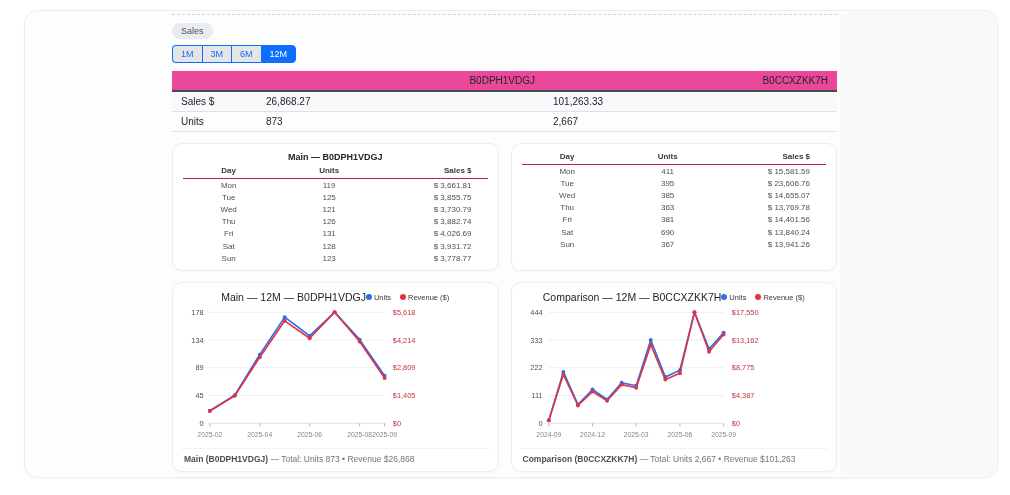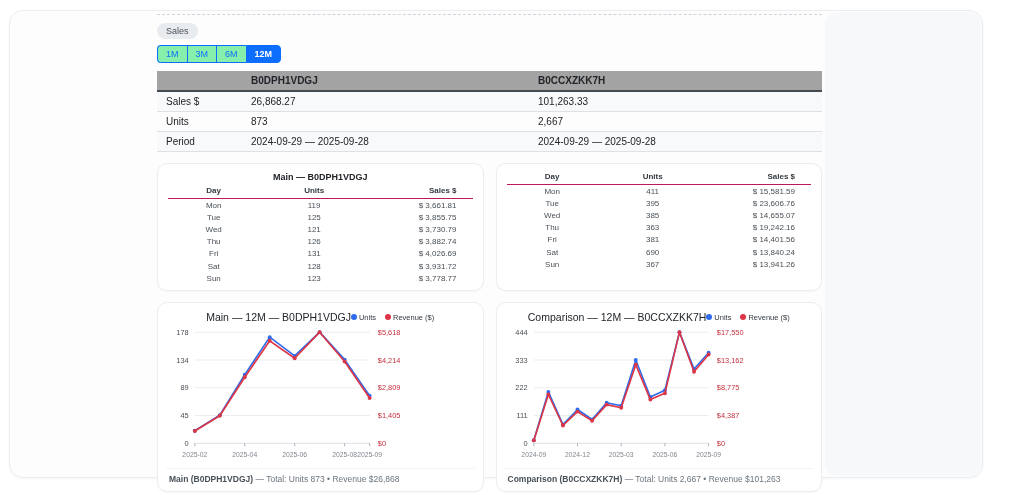--- a/index.html
+++ b/index.html
@@ -1,37 +1,37 @@
 <!DOCTYPE html>
 <html><head>
 <meta charset="utf-8">
 <style>
   * { box-sizing: border-box; margin: 0; padding: 0; }
   html,body { width:1010px; height:495px; background:#ffffff; font-family:"Liberation Sans", sans-serif; overflow:hidden; }
 
-  .outer-card { position:absolute; left:9px; top:10px; width:974px; height:468px;
+  .outer-card { position:absolute; left:24px; top:10px; width:974px; height:468px;
     background:#fdfdfe; border:1px solid #ebedf0; border-radius:14px; box-shadow:0 1px 3px rgba(0,0,0,.04); }
   .right-panel { position:absolute; top:1px; right:1px; width:156px; height:464px;
     background:#f7f8f9; border-radius:12px; }
   .content { position:absolute; left:147px; top:3px; width:665px;
     border-top:1px dashed #cfd4da; padding-top:5px; }
 
   .pill-badge { display:inline-block; background:#e9ecef; color:#495057; font-size:9px;
     padding:3px 9px; border-radius:9px; margin-bottom:4px; }
 
   .btn-group { display:inline-flex; }
   .range-btn { font-size:9px; padding:3px 8px; border:1px solid #0d6efd; color:#0d6efd;
-    background:#86efac; cursor:pointer; border-right-width:0; min-width:27px; text-align:center; }
+    background:#e5e5e5; cursor:pointer; border-right-width:0; min-width:27px; text-align:center; }
   .range-btn:first-child { border-radius:4px 0 0 4px; }
   .range-btn:last-child { border-radius:0 4px 4px 0; border-right-width:1px; }
-  .range-btn.active { background:#0d6efd; color:#ffffff;font-weight:bold; }
+  .range-btn.active { background:#0d6efd; color:#ffffff; }
 
   table.summary { width:100%; border-collapse:collapse; margin-top:8px; font-size:10px; color:#212529; }
   table.summary th, table.summary td { text-align:left; padding:4px 9px; }
-  table.summary thead th { background:#a3a3a3; font-weight:bold; border-bottom:2px solid #454b52; }
+  table.summary thead th { background:#ec4899; font-weight:normal; border-bottom:2px solid #454b52;text-align:right; }
   table.summary tbody tr { border-bottom:1px solid #dee2e6; }
   table.summary tbody tr:nth-child(odd) { background:#f8f9fa; }
   table.summary .c-label { width:85px; }
   table.summary .c-main { width:287px; }
 
   .cards-row { display:flex; gap:12px; margin-top:11px; }
   .card { flex:1; background:#fff; border:1px solid #ebedf0; border-radius:10px; box-shadow:0 1px 2px rgba(0,0,0,.03); }
 
   .day-card { padding:6px 10px 6px; }
   .day-title { font-size:9px; font-weight:bold; color:#212529; text-align:center; margin:2px 0 2px; }
@@ -89,25 +89,20 @@
           <tr>
             <td style="font-weight: normal;">Sales $</td>
             <td>26,868.27</td>
             <td>101,263.33</td>
           </tr>
           <tr>
             <td style="font-weight: normal;">Units</td>
             <td>873</td>
             <td>2,667</td>
           </tr>
-          <tr>
-            <td style="font-weight: normal;">Period</td>
-            <td>2024-09-29 — 2025-09-28</td>
-            <td>2024-09-29 — 2025-09-28</td>
-          </tr>
         </tbody>
     </table>
 
     <div class="cards-row" id="day-cards">
         <div class="card day-card">
           <div class="day-title">Main — B0DPH1VDGJ</div>
           <table class="day">
             <thead>
               <tr>
                 <th class="col-day">Day</th>
@@ -175,21 +170,21 @@
                 <td class="col-sales">$ 23,606.76</td>
               </tr>
               <tr>
                 <td class="col-day">Wed</td>
                 <td class="col-units">385</td>
                 <td class="col-sales">$ 14,655.07</td>
               </tr>
               <tr>
                 <td class="col-day">Thu</td>
                 <td class="col-units">363</td>
-                <td class="col-sales">$ 19,242.16</td>
+                <td class="col-sales">$ 13,769.78</td>
               </tr>
               <tr>
                 <td class="col-day">Fri</td>
                 <td class="col-units">381</td>
                 <td class="col-sales">$ 14,401.56</td>
               </tr>
               <tr>
                 <td class="col-day">Sat</td>
                 <td class="col-units">690</td>
                 <td class="col-sales">$ 13,840.24</td>

